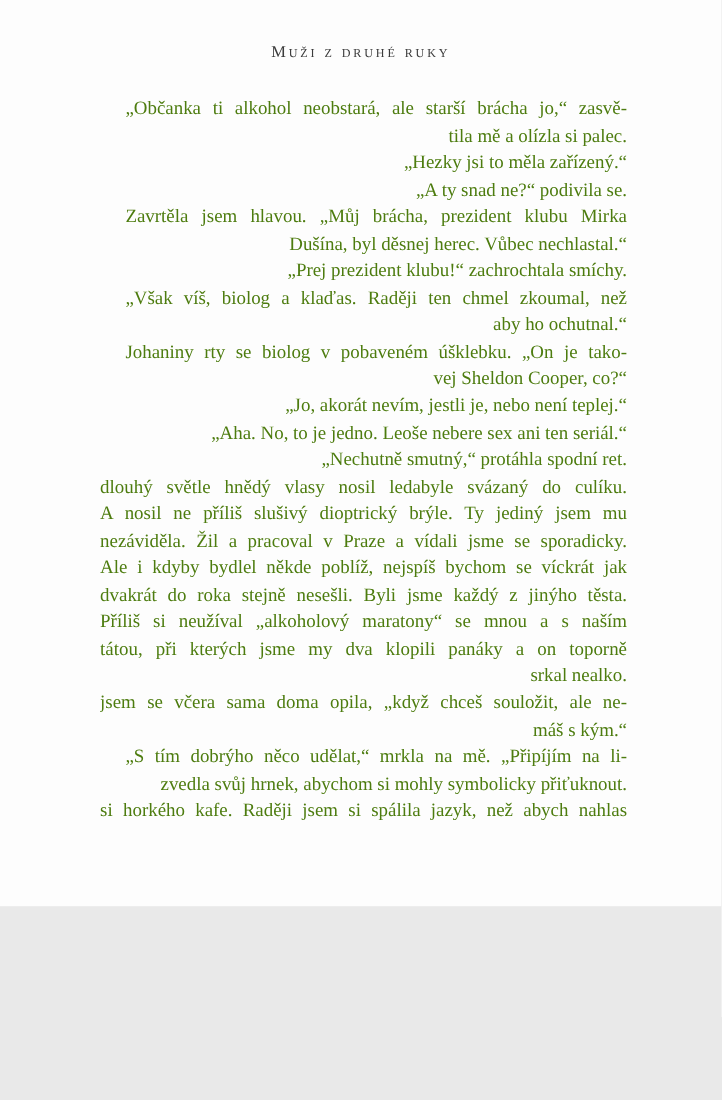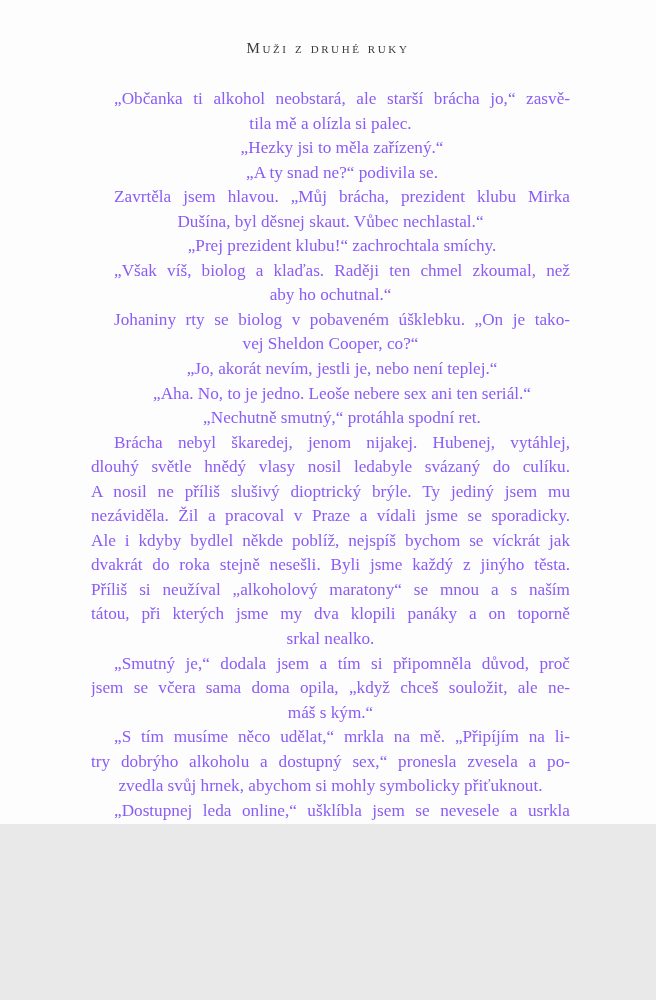--- a/index.html
+++ b/index.html
@@ -26,30 +26,30 @@
     font-size: 15px;
     letter-spacing: 2.6px;
     color: #3c3c3c;
     font-weight: 500;
   }
   .page-body {
     position: absolute;
     top: 87px;
     left: 91px;
     width: 479px;
-    color: #8b5cf6;
+    color: #4d7c0f;
     font-size: 17.2px;
     line-height: 24.55px;
   }
   .paragraph {
     margin: 0;
     padding: 0;
   }
   .text-line {
-    text-align: center;
+    text-align: right;
     white-space: normal;
     overflow: hidden;
     height: 24.55px;
   }
   .text-line.justified {
     text-align: justify;
     text-align-last: justify;
   }
   .text-line.first-line {
     text-indent: 23px;
@@ -76,21 +76,21 @@
         <div class="text-line">tila mě a olízla si palec.</div>
       </div>
       <div class="paragraph">
         <div class="text-line first-line">„Hezky jsi to měla zařízený.“</div>
       </div>
       <div class="paragraph">
         <div class="text-line first-line">„A ty snad ne?“ podivila se.</div>
       </div>
       <div class="paragraph">
         <div class="text-line first-line justified">Zavrtěla jsem hlavou. „Můj brácha, prezident klubu Mirka</div>
-        <div class="text-line">Dušína, byl děsnej skaut. Vůbec nechlastal.“</div>
+        <div class="text-line">Dušína, byl děsnej herec. Vůbec nechlastal.“</div>
       </div>
       <div class="paragraph">
         <div class="text-line first-line">„Prej prezident klubu!“ zachrochtala smíchy.</div>
       </div>
       <div class="paragraph">
         <div class="text-line first-line justified">„Však víš, biolog a klaďas. Raději ten chmel zkoumal, než</div>
         <div class="text-line">aby ho ochutnal.“</div>
       </div>
       <div class="paragraph">
         <div class="text-line first-line justified">Johaniny rty se biolog v pobaveném úšklebku. „On je tako-</div>
@@ -99,40 +99,36 @@
       <div class="paragraph">
         <div class="text-line first-line">„Jo, akorát nevím, jestli je, nebo není teplej.“</div>
       </div>
       <div class="paragraph">
         <div class="text-line first-line">„Aha. No, to je jedno. Leoše nebere sex ani ten seriál.“</div>
       </div>
       <div class="paragraph">
         <div class="text-line first-line">„Nechutně smutný,“ protáhla spodní ret.</div>
       </div>
       <div class="paragraph">
-        <div class="text-line first-line justified">Brácha nebyl škaredej, jenom nijakej. Hubenej, vytáhlej,</div>
         <div class="text-line justified">dlouhý světle hnědý vlasy nosil ledabyle svázaný do culíku.</div>
         <div class="text-line justified">A nosil ne příliš slušivý dioptrický brýle. Ty jediný jsem mu</div>
         <div class="text-line justified">nezáviděla. Žil a pracoval v Praze a vídali jsme se sporadicky.</div>
         <div class="text-line justified">Ale i kdyby bydlel někde poblíž, nejspíš bychom se víckrát jak</div>
         <div class="text-line justified">dvakrát do roka stejně nesešli. Byli jsme každý z jinýho těsta.</div>
         <div class="text-line justified">Příliš si neužíval „alkoholový maratony“ se mnou a s naším</div>
         <div class="text-line justified">tátou, při kterých jsme my dva klopili panáky a on toporně</div>
         <div class="text-line">srkal nealko.</div>
       </div>
       <div class="paragraph">
-        <div class="text-line first-line justified">„Smutný je,“ dodala jsem a tím si připomněla důvod, proč</div>
         <div class="text-line justified">jsem se včera sama doma opila, „když chceš souložit, ale ne-</div>
         <div class="text-line">máš s kým.“</div>
       </div>
       <div class="paragraph">
-        <div class="text-line first-line justified">„S tím musíme něco udělat,“ mrkla na mě. „Připíjím na li-</div>
-        <div class="text-line justified">try dobrýho alkoholu a dostupný sex,“ pronesla zvesela a po-</div>
+        <div class="text-line first-line justified">„S tím dobrýho něco udělat,“ mrkla na mě. „Připíjím na li-</div>
         <div class="text-line">zvedla svůj hrnek, abychom si mohly symbolicky přiťuknout.</div>
       </div>
       <div class="paragraph">
-        <div class="text-line first-line justified">„Dostupnej leda online,“ ušklíbla jsem se nevesele a usrkla</div>
         <div class="text-line justified">si horkého kafe. Raději jsem si spálila jazyk, než abych nahlas</div>
       </div>
     </div>
 
   <div class="page-number">9</div>
 </div>
 
 </body></html>

